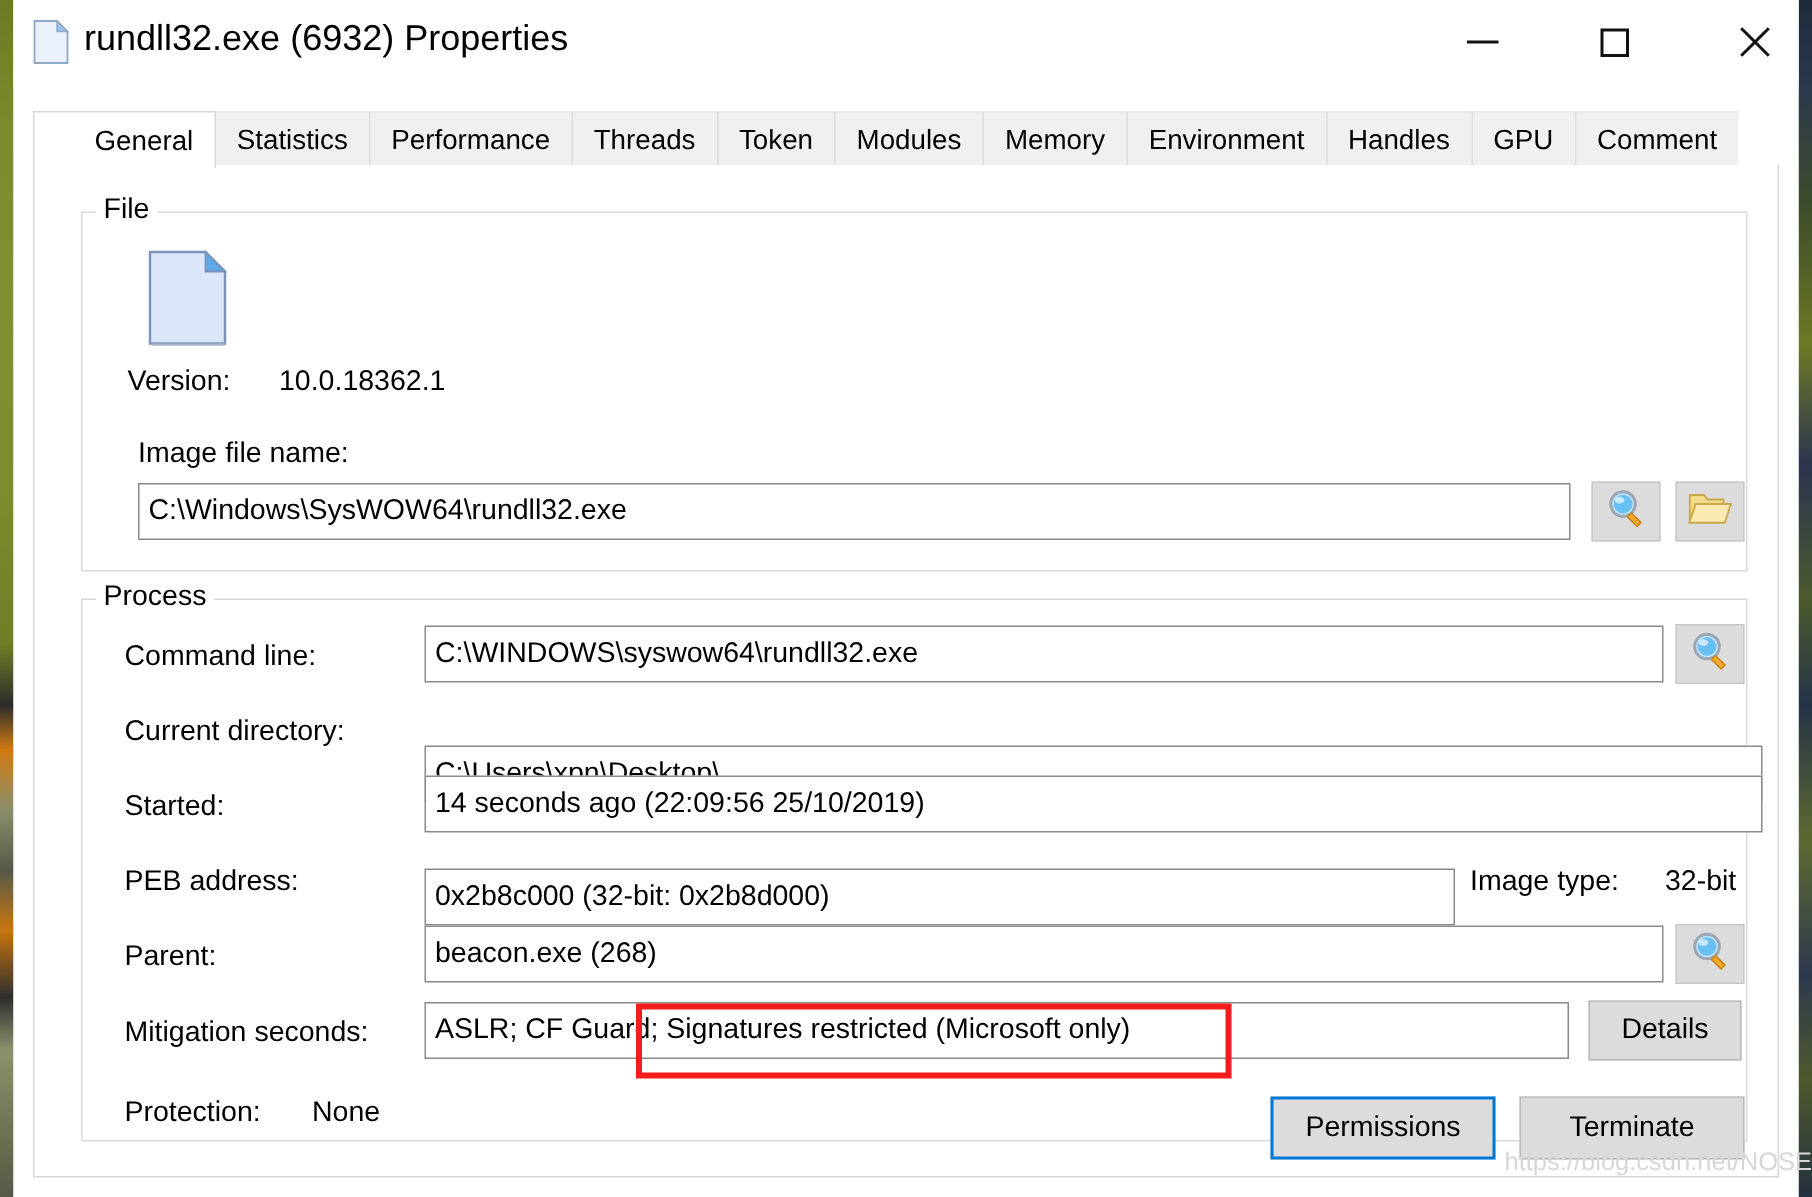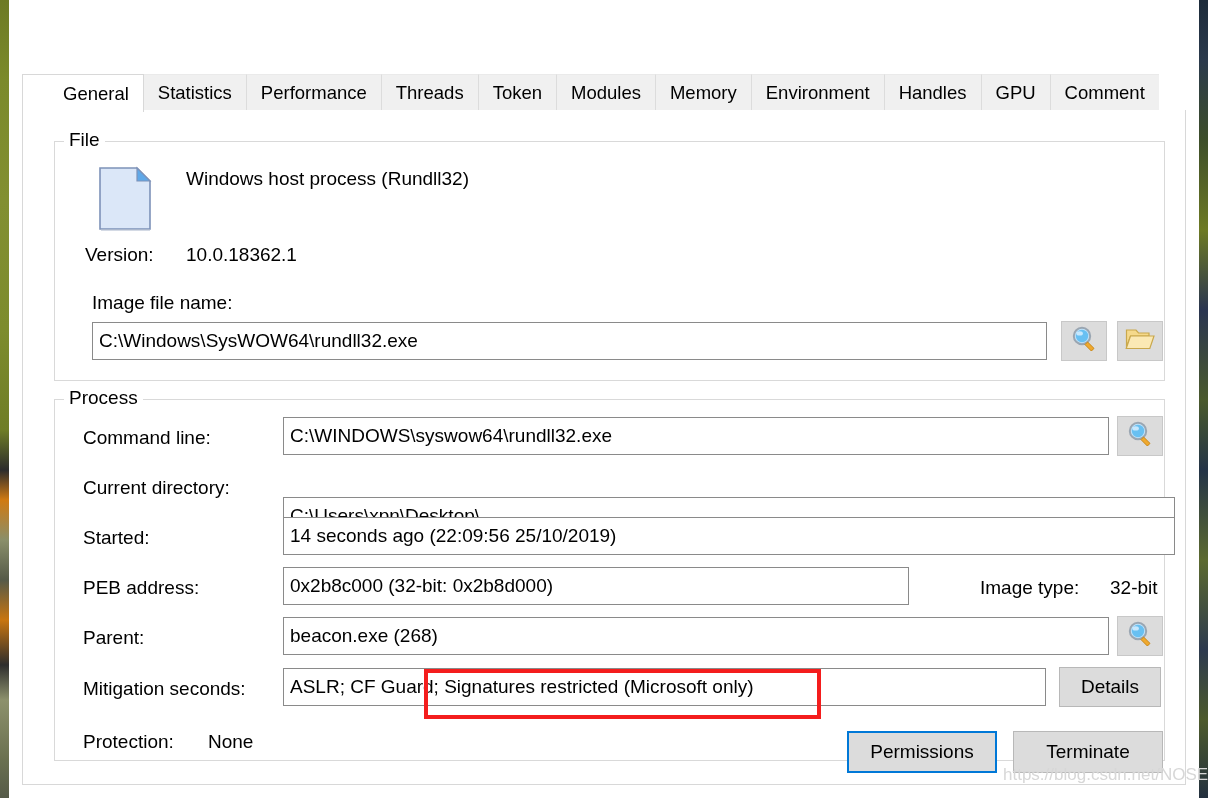--- a/index.html
+++ b/index.html
@@ -289,20 +289,39 @@
   }
 </style>
 </head>
 <body>
 
 <div class="desktop-strip"></div>
 <div class="desktop-strip2"></div>
 
 <div class="window">
 
+  <div class="titlebar">
+    <span class="title-icon">
+      <svg class="doc-icon-svg" width="24" height="30" viewBox="0 0 24 30">
+        <path d="M1 1 H16 L23 8 V29 H1 Z" fill="#eaf1fb" stroke="#8fa8c8" stroke-width="1.2"></path>
+        <path d="M16 1 L23 8 H16 Z" fill="#9ec3e8" stroke="#8fa8c8" stroke-width="1"></path>
+      </svg>
+    </span>
+    <span class="title-text">rundll32.exe (6932) Properties</span>
+
+    <div class="win-ctrl win-min">
+      <span class="glyph-min"></span>
+    </div>
+    <div class="win-ctrl win-max">
+      <span class="glyph-max"></span>
+    </div>
+    <div class="win-ctrl win-close">
+      <span class="glyph-close"></span>
+    </div>
+  </div>
 
   <div class="tabstrip">
     <div class="tab selected">
         <span>General</span>
       </div>
     <div class="tab">
         <span>Statistics</span>
       </div>
     <div class="tab">
         <span>Performance</span>
@@ -339,21 +358,20 @@
       <span class="legend">File</span>
 
       <span class="file-icon-big">
         <svg width="56" height="66" viewBox="0 0 56 66">
           <path d="M3 2 H40 L53 15 V63 H3 Z" fill="#dbe7f8" stroke="#7d92b8" stroke-width="1.6"></path>
           <path d="M40 2 L53 15 H40 Z" fill="#5fa8e8" stroke="#7d92b8" stroke-width="1.2"></path>
           <path d="M4 63 H53 V64.5 H4 Z" fill="#a9b6cc"></path>
         </svg>
       </span>
 
-      <span class="file-desc">Windows host process (Rundll32)</span>
 
       <span class="version-label">Version:</span>
       <span class="version-value">10.0.18362.1</span>
 
       <span class="imgname-label">Image file name:</span>
       <input class="imgname-input" type="text" readonly="" value="C:\Windows\SysWOW64\rundll32.exe" style="">
 
       <div class="icon-btn" id="btn-search-file">
         <span>
           <svg width="28" height="28" viewBox="0 0 28 28">
@@ -391,21 +409,21 @@
         </span>
       </div>
 
       <span class="row-label" style="left:28px; top:77px;">Current directory:</span>
       <input class="row-input" style="left: 228px; top: 67px; width: 892px; margin-top: 30px;" type="text" readonly="" value="C:\Users\xpn\Desktop\">
 
       <span class="row-label" style="left:28px; top:127px;">Started:</span>
       <input class="row-input" style="left: 228px; top: 117px; width: 892px;" type="text" readonly="" value="14 seconds ago (22:09:56 25/10/2019)">
 
       <span class="row-label" style="left:28px; top:177px;">PEB address:</span>
-      <input class="row-input" style="left: 228px; top: 167px; width: 626px;" type="text" readonly="" value="0x2b8c000 (32-bit: 0x2b8d000)">
+      <input class="row-input" style="left: 228px; top: 179px; width: 687px;" type="text" readonly="" value="0x2b8c000 (32-bit: 0x2b8d000)">
       <span class="static-text" style="left:925px; top:177px;">Image type:</span>
       <span class="static-text" style="left:1055px; top:177px;">32-bit</span>
 
       <span class="row-label" style="left:28px; top:227px;">Parent:</span>
       <input class="row-input" style="left: 228px; top: 217px; width: 826px;" type="text" readonly="" value="beacon.exe (268)">
       <div class="icon-btn" style="left:1062px; top:216px;">
         <span>
           <svg width="28" height="28" viewBox="0 0 28 28">
             <circle cx="12" cy="11" r="8.2" fill="#bfe2fa" stroke="#9aa6b2" stroke-width="2"></circle>
             <circle cx="12" cy="11" r="6.2" fill="#68c0f2"></circle>

